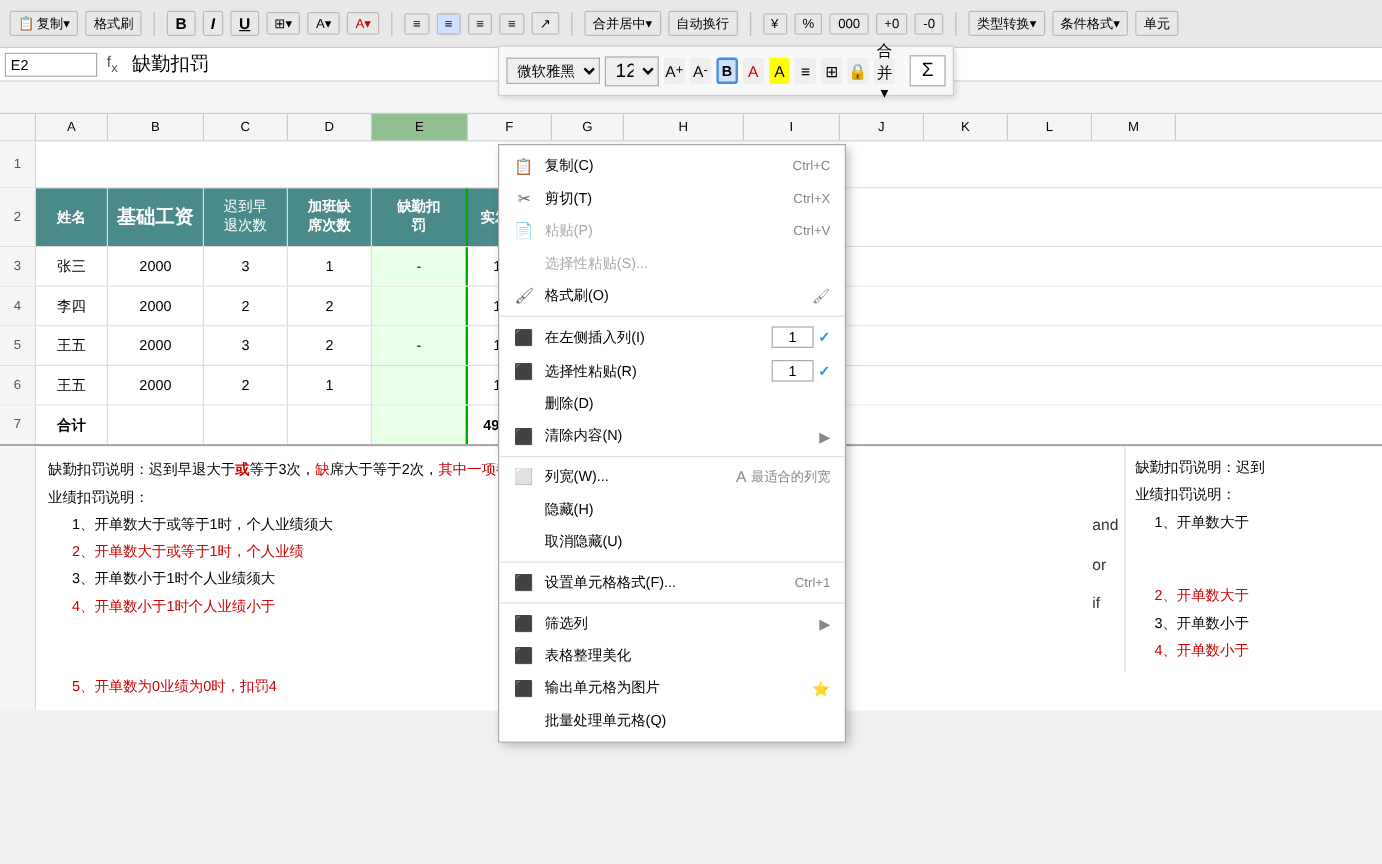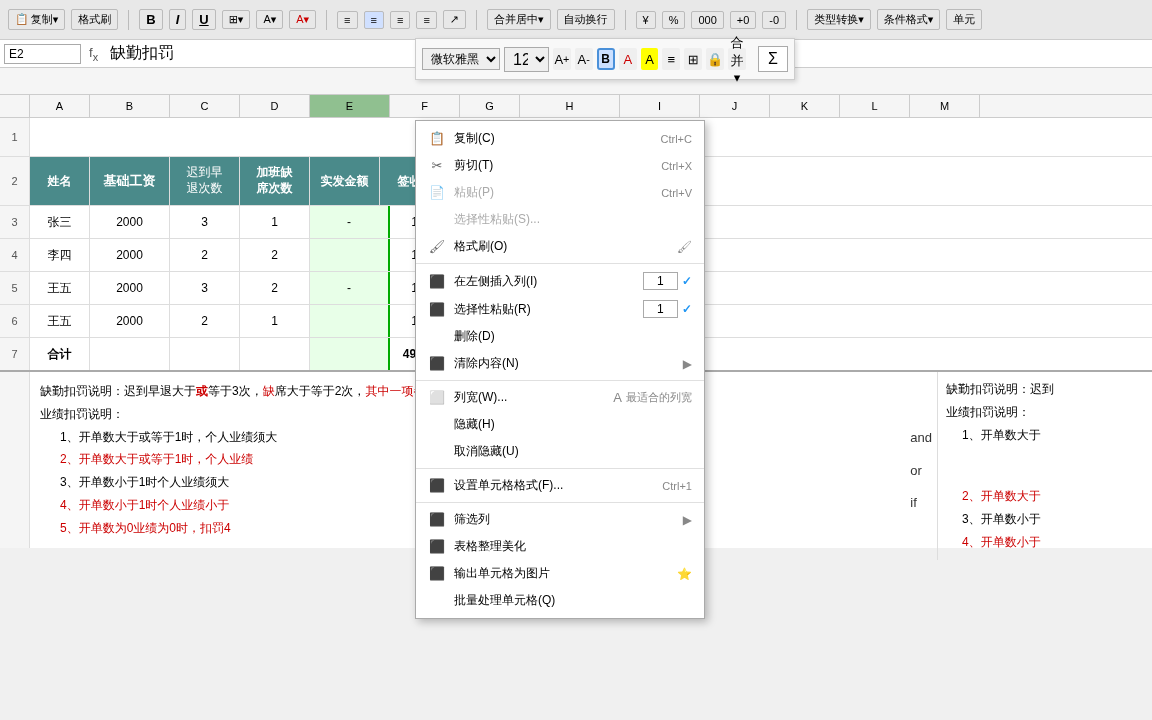--- a/index.html
+++ b/index.html
@@ -128,28 +128,31 @@
   <div style="flex:1;height:38px;display:flex;align-items:center;justify-content:center;font-size:16px;font-weight:bold;">
     <span>***公司业绩提成工资表</span>
   </div>
 </div>
 
 <div style="display:flex;background:white;border-bottom:1px solid #ddd;">
   <div style="width:30px;height:48px;border-right:1px solid #ddd;background:#f5f5f5;display:flex;align-items:center;justify-content:center;font-size:11px;color:#555;">2</div>
   <div style="width:60px;height:48px;border-right:1px solid #ddd;background:#4a8a8a;color:white;font-weight:bold;display:flex;align-items:center;justify-content:center;font-size:12px;text-align:center;">
     <span>姓名</span>
   </div>
-  <div style="width:80px;height:48px;border-right:1px solid #ddd;background:#4a8a8a;color:white;font-weight:bold;display:flex;align-items:center;justify-content:center;font-size:13px;text-align:center;">
+  <div style="width:80px;height:48px;border-right:1px solid #ddd;background:#4a8a8a;color:white;font-weight:bold;display:flex;align-items:center;justify-content:center;font-size:16px;text-align:center;">
     <span>基础工资</span>
   </div>
   <div style="width:70px;height:48px;border-right:1px solid #ddd;background:#4a8a8a;color:white;font-weight:normal;display:flex;align-items:center;justify-content:center;font-size:12px;text-align:center;line-height:1.3;">
     <span>迟到早<br>退次数</span>
   </div>
   <div style="width:70px;height:48px;border-right:1px solid #ddd;background:#4a8a8a;color:white;font-weight:bold;display:flex;align-items:center;justify-content:center;font-size:12px;text-align:center;line-height:1.3;">
     <span>加班缺<br>席次数</span>
+  </div>
+  <div style="width:80px;height:48px;border-right:2px solid #00aa00;background:#4a8a8a;color:white;font-weight:bold;display:flex;align-items:center;justify-content:center;font-size:12px;text-align:center;line-height:1.3;">
+    <span>缺勤扣<br>罚</span>
   </div>
   <div style="width:70px;height:48px;border-right:1px solid #ddd;background:#4a8a8a;color:white;font-weight:bold;display:flex;align-items:center;justify-content:center;font-size:12px;text-align:center;">
     <span>实发金额</span>
   </div>
   <div style="width:60px;height:48px;border-right:1px solid #ddd;background:#4a8a8a;color:white;font-weight:bold;display:flex;align-items:center;justify-content:center;font-size:12px;">
     <span>签收</span>
   </div>
   <div style="flex:1;height:48px;background:white;display:flex;align-items:flex-start;padding:4px 8px;font-size:12px;">
     <span>缺勤扣罚说明：迟到</span>
   </div>
@@ -271,21 +274,21 @@
   <div style="width:30px;border-right:1px solid #ddd;background:#f5f5f5;"></div>
   <div style="padding:8px 10px;font-size:12px;line-height:1.9;max-width:700px;">
     <div>
       <span>缺勤扣罚说明：迟到早退大于</span><span style="color:#cc0000;font-weight:bold;">或</span><span>等于3次，</span><span style="color:#cc0000;">缺</span><span>席大于等于2次，</span><span style="color:#cc0000;">其中一项都扣300</span>
     </div>
     <div>业绩扣罚说明：</div>
     <div style="padding-left:20px;">1、开单数大于或等于1时，个人业绩须大</div>
     <div style="padding-left:20px;color:#cc0000;">2、开单数大于或等于1时，个人业绩</div>
     <div style="padding-left:20px;">3、开单数小于1时个人业绩须大</div>
     <div style="padding-left:20px;color:#cc0000;">4、开单数小于1时个人业绩小于</div>
-    <div style="padding-left:20px;color:#cc0000;">5、开单数为0业绩为0时，扣罚4</div>
+    <div style="padding-left:20px;color:#cc0000;margin-top:44px;">5、开单数为0业绩为0时，扣罚4</div>
   </div>
 
   <div style="position:absolute;right:220px;top:50px;font-size:13px;line-height:2.5;color:#333;">
     <div>and</div>
     <div>or</div>
     <div>if</div>
   </div>
 
   <div style="position:absolute;right:0;top:0;width:215px;padding:6px 8px;font-size:12px;line-height:1.9;border-left:1px solid #ddd;">
     <div>缺勤扣罚说明：迟到</div>

